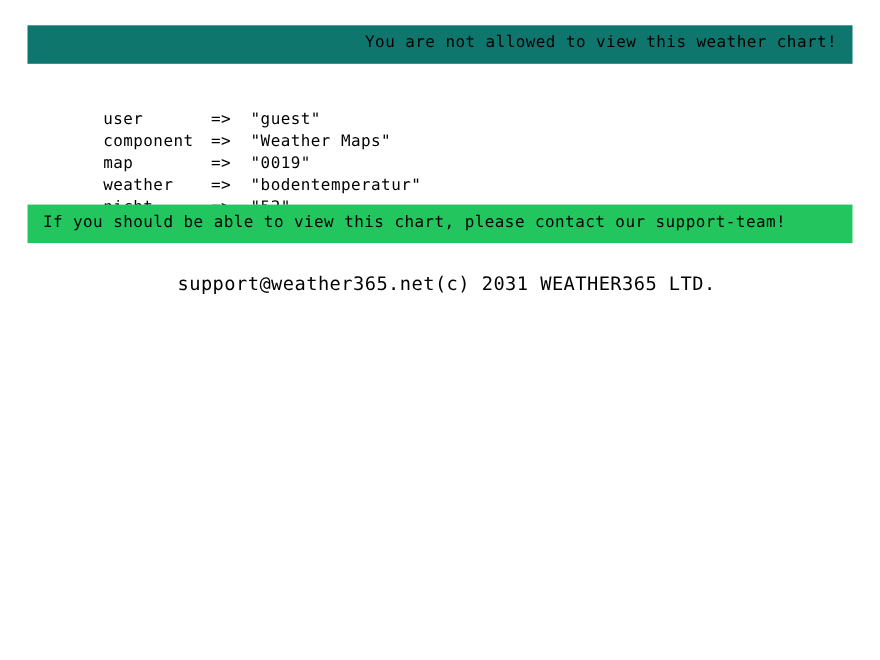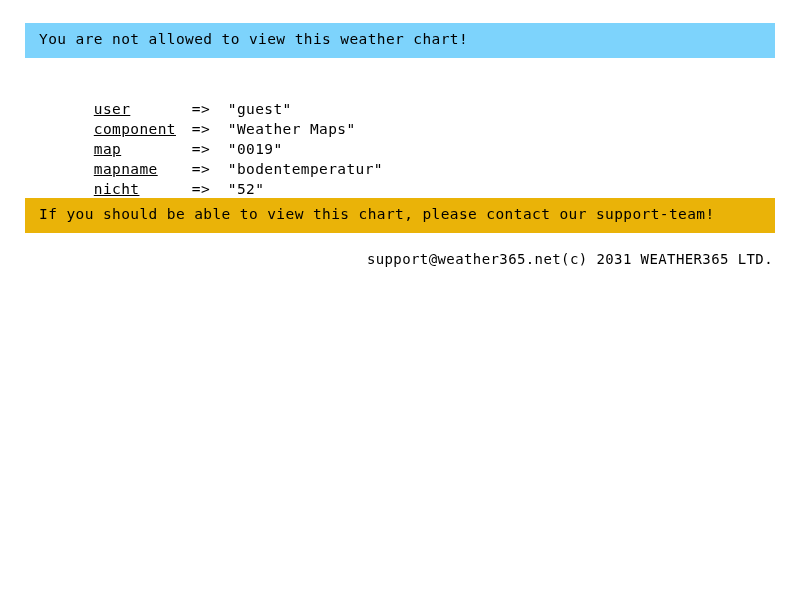--- a/index.html
+++ b/index.html
@@ -21,25 +21,26 @@
   }
   .banner {
     position: absolute;
     left: 25px;
     width: 750px;
     box-sizing: border-box;
     padding: 6px 14px 8px 14px;
   }
   .banner-error {
     top: 23px;
-    background: #7dd3fc;
+    background: #0f766e;
+    text-align: right;
   }
   .banner-ok {
-    top: 198px;
-    background: #eab308;
+    top: 186px;
+    background: #22c55e;
   }
   .banner-line {
     font-size: 14.5px;
     line-height: 21px;
     white-space: pre;
     letter-spacing: 0.4px;
   }
   .params {
     position: absolute;
     left: 39px;
@@ -49,39 +50,38 @@
     letter-spacing: 0.4px;
   }
   .param-row {
     display: block;
     white-space: pre;
     height: 20px;
   }
   .param-key {
     display: inline-block;
     width: 98px;
-    text-decoration: underline;
   }
   .param-arrow {
     display: inline-block;
     width: 36px;
   }
   .param-val {
     display: inline-block;
   }
   .footer {
     position: absolute;
     left: 39px;
     top: 249px;
     width: 734px;
-    font-size: 14px;
+    font-size: 17px;
     line-height: 20px;
     letter-spacing: 0.4px;
     display: flex;
-    justify-content: flex-end;
+    justify-content: center;
     white-space: pre;
   }
 </style>
 </head>
 <body>
 
 <div class="page">
 
   <div class="banner banner-error">
     <div class="banner-line">You are not allowed to view this weather chart!</div>
@@ -91,21 +91,21 @@
     <div class="param-row">
       <span class="param-key">user</span><span class="param-arrow">=&gt;</span><span class="param-val">"guest"</span>
     </div>
     <div class="param-row">
       <span class="param-key">component</span><span class="param-arrow">=&gt;</span><span class="param-val">"Weather Maps"</span>
     </div>
     <div class="param-row">
       <span class="param-key">map</span><span class="param-arrow">=&gt;</span><span class="param-val">"0019"</span>
     </div>
     <div class="param-row">
-      <span class="param-key">mapname</span><span class="param-arrow">=&gt;</span><span class="param-val">"bodentemperatur"</span>
+      <span class="param-key">weather</span><span class="param-arrow">=&gt;</span><span class="param-val">"bodentemperatur"</span>
     </div>
     <div class="param-row">
       <span class="param-key">nicht</span><span class="param-arrow">=&gt;</span><span class="param-val">"52"</span>
     </div>
   </div>
 
   <div class="banner banner-ok">
     <div class="banner-line">If you should be able to view this chart, please contact our support-team!</div>
   </div>
 

